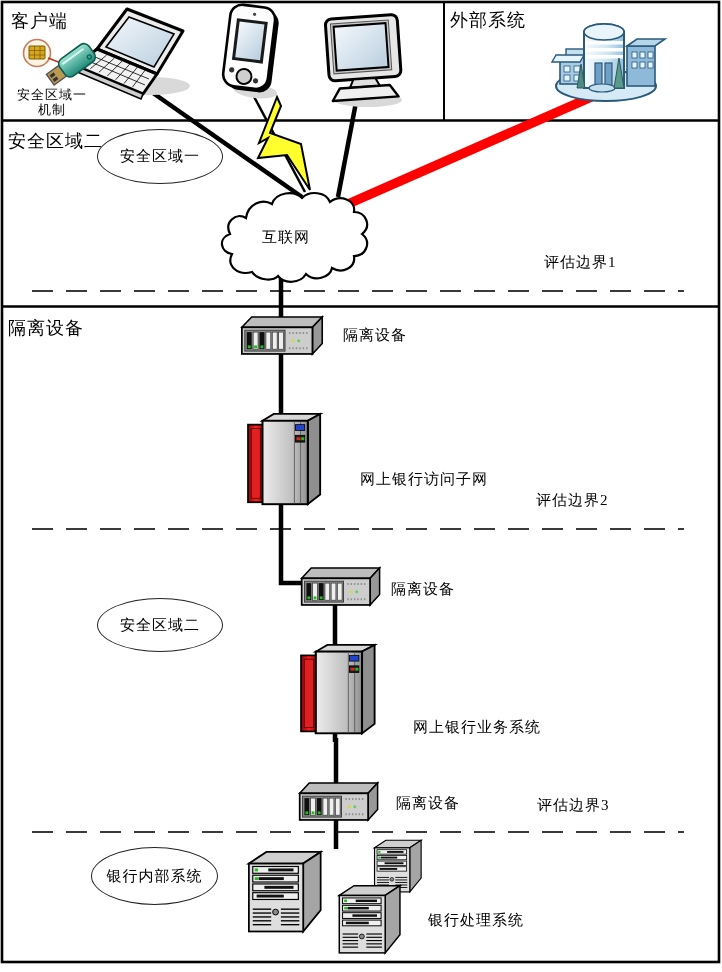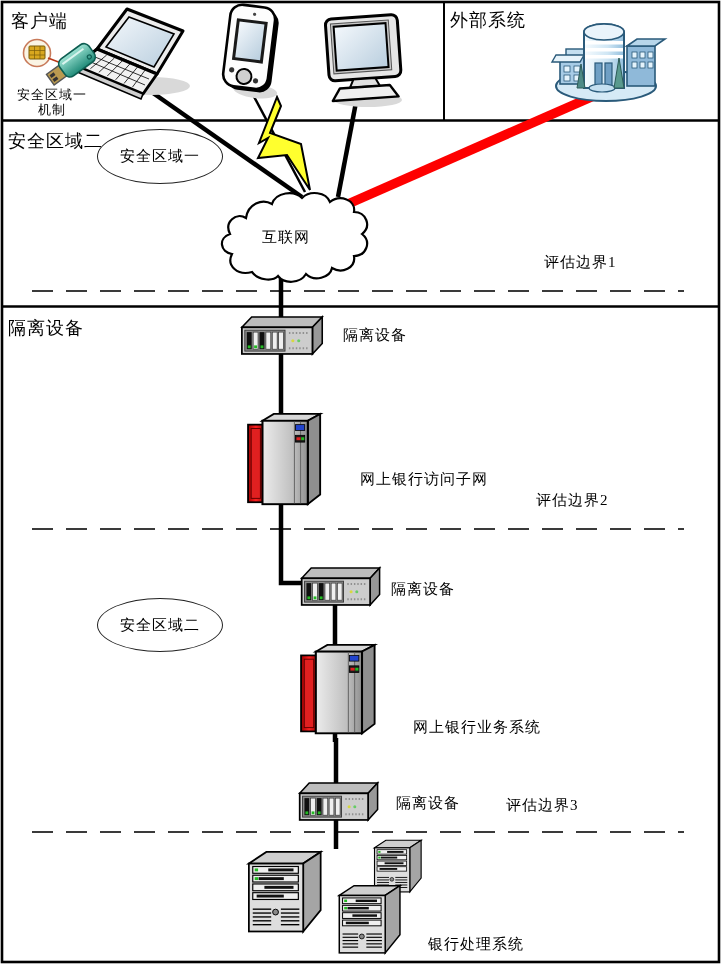--- a/index.html
+++ b/index.html
@@ -253,28 +253,31 @@
   <span style="display:block">安全区域一</span>
   <span style="display:block">机制</span>
 </div>
 
 <div class="oval" style="left:97px;top:129px;width:124px;height:53px">
   <span>安全区域一</span>
 </div>
 <div class="oval" style="left:97px;top:598px;width:124px;height:52px">
   <span>安全区域二</span>
 </div>
+<div class="oval" style="left:91px;top:847px;width:125px;height:56px">
+  <span>银行内部系统</span>
+</div>
 
 <div class="abs lbl" style="left:262px;top:228px">互联网</div>
 
 <div class="abs lbl" style="left:343px;top:326px">隔离设备</div>
 <div class="abs lbl" style="left:391px;top:580px">隔离设备</div>
 <div class="abs lbl" style="left:396px;top:794px">隔离设备</div>
 
 <div class="abs lbl" style="left:360px;top:470px">网上银行访问子网</div>
 <div class="abs lbl" style="left:413px;top:718px">网上银行业务系统</div>
-<div class="abs lbl" style="left:428px;top:935px">银行处理系统</div>
+<div class="abs lbl" style="left:428px;top:911px">银行处理系统</div>
 
 <div class="abs lbl" style="left:544px;top:253px">评估边界1</div>
 <div class="abs lbl" style="left:536px;top:491px">评估边界2</div>
-<div class="abs lbl" style="left:506px;top:796px">评估边界3</div>
+<div class="abs lbl" style="left:537px;top:796px">评估边界3</div>
 
 </div>
 
 </body></html>

